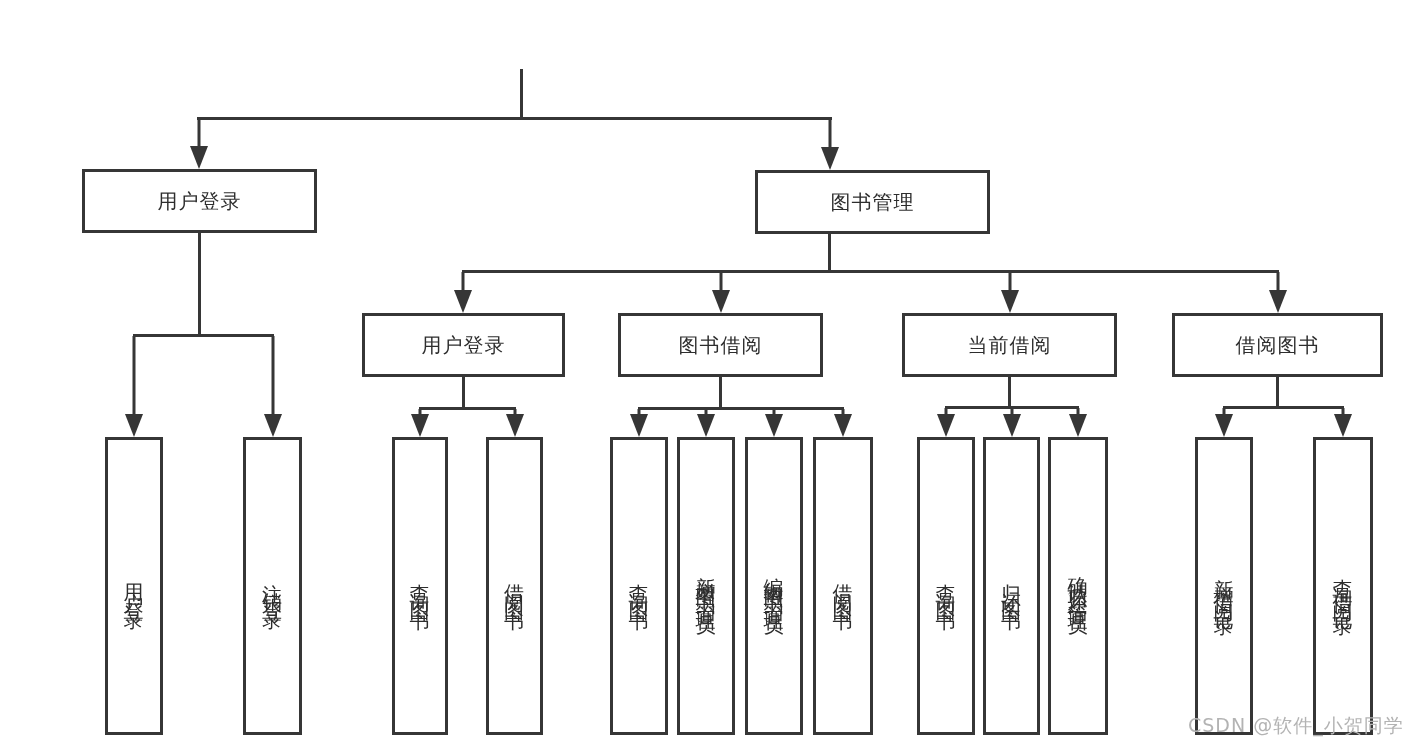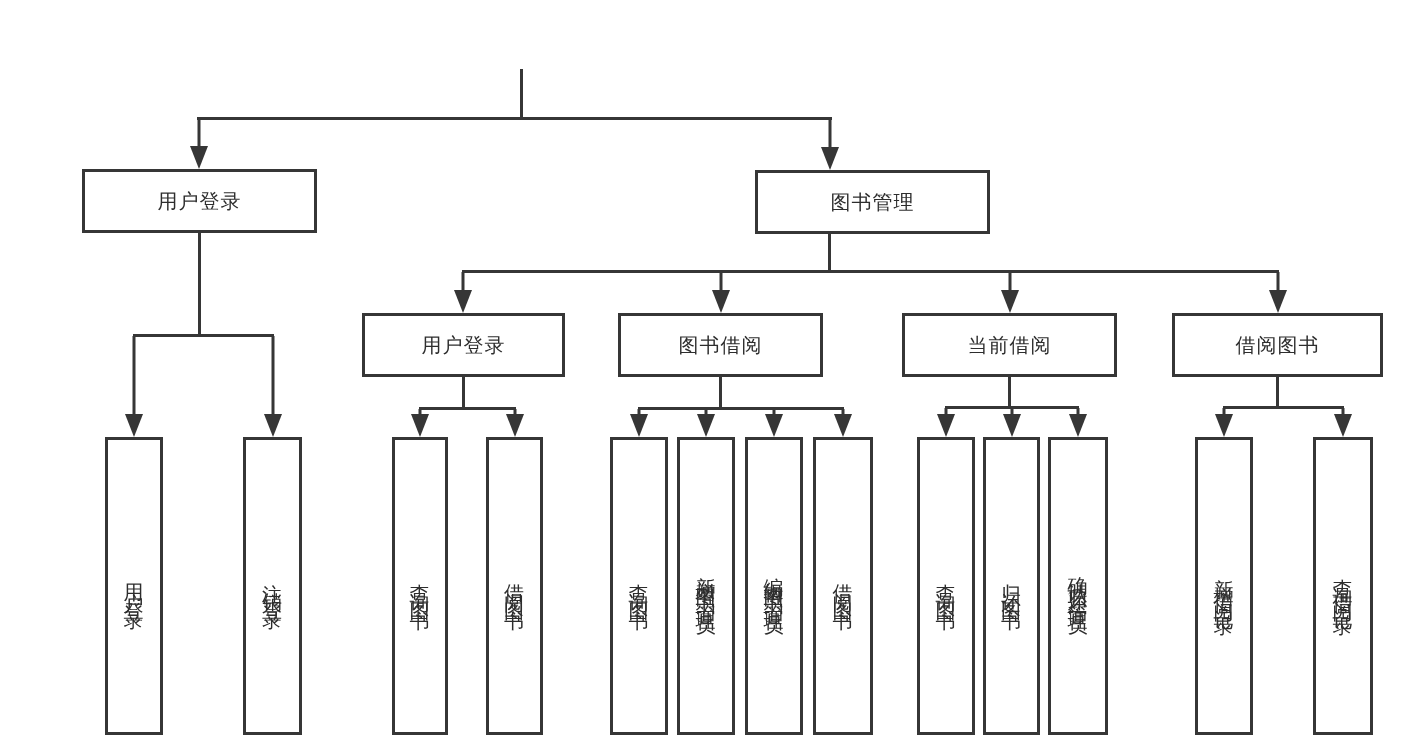--- a/index.html
+++ b/index.html
@@ -163,14 +163,15 @@
     <span>确认归还（管理员）</span>
   </div>
 
   <div class="box vbox" style="left:1195px; top:437px; width:58px; height:298px; letter-spacing:0.38em;">
     <span>新增借阅记录</span>
   </div>
   <div class="box vbox" style="left:1313px; top:437px; width:60px; height:298px; letter-spacing:0.38em;">
     <span>查询借阅记录</span>
   </div>
 
+  <div class="watermark">CSDN @软件_小贺同学</div>
 
 </div>
 
 </body></html>

